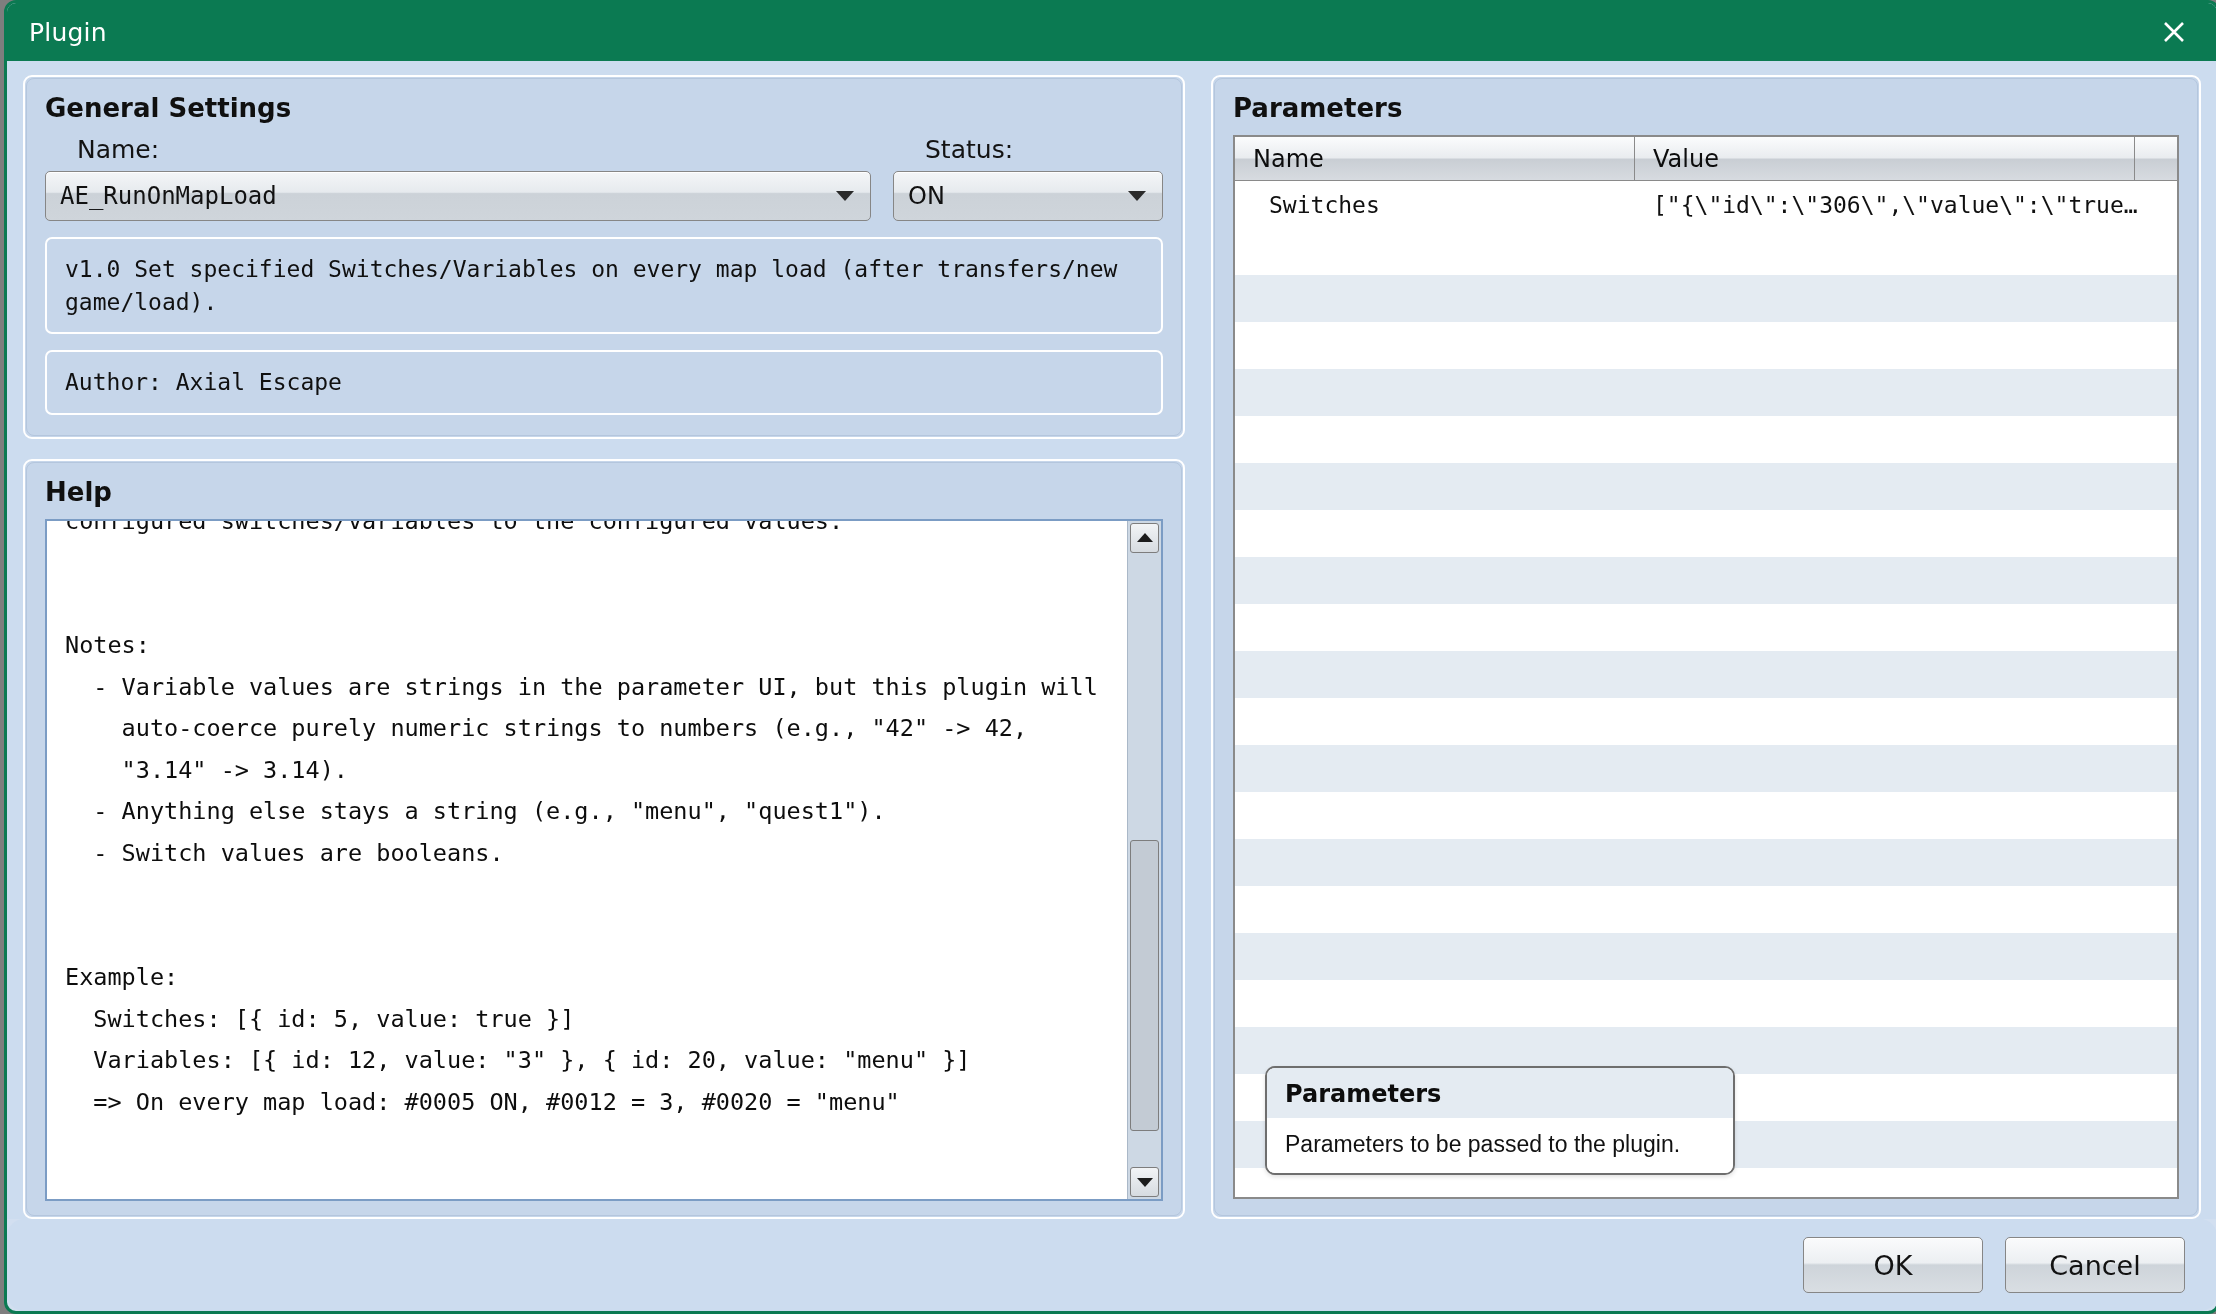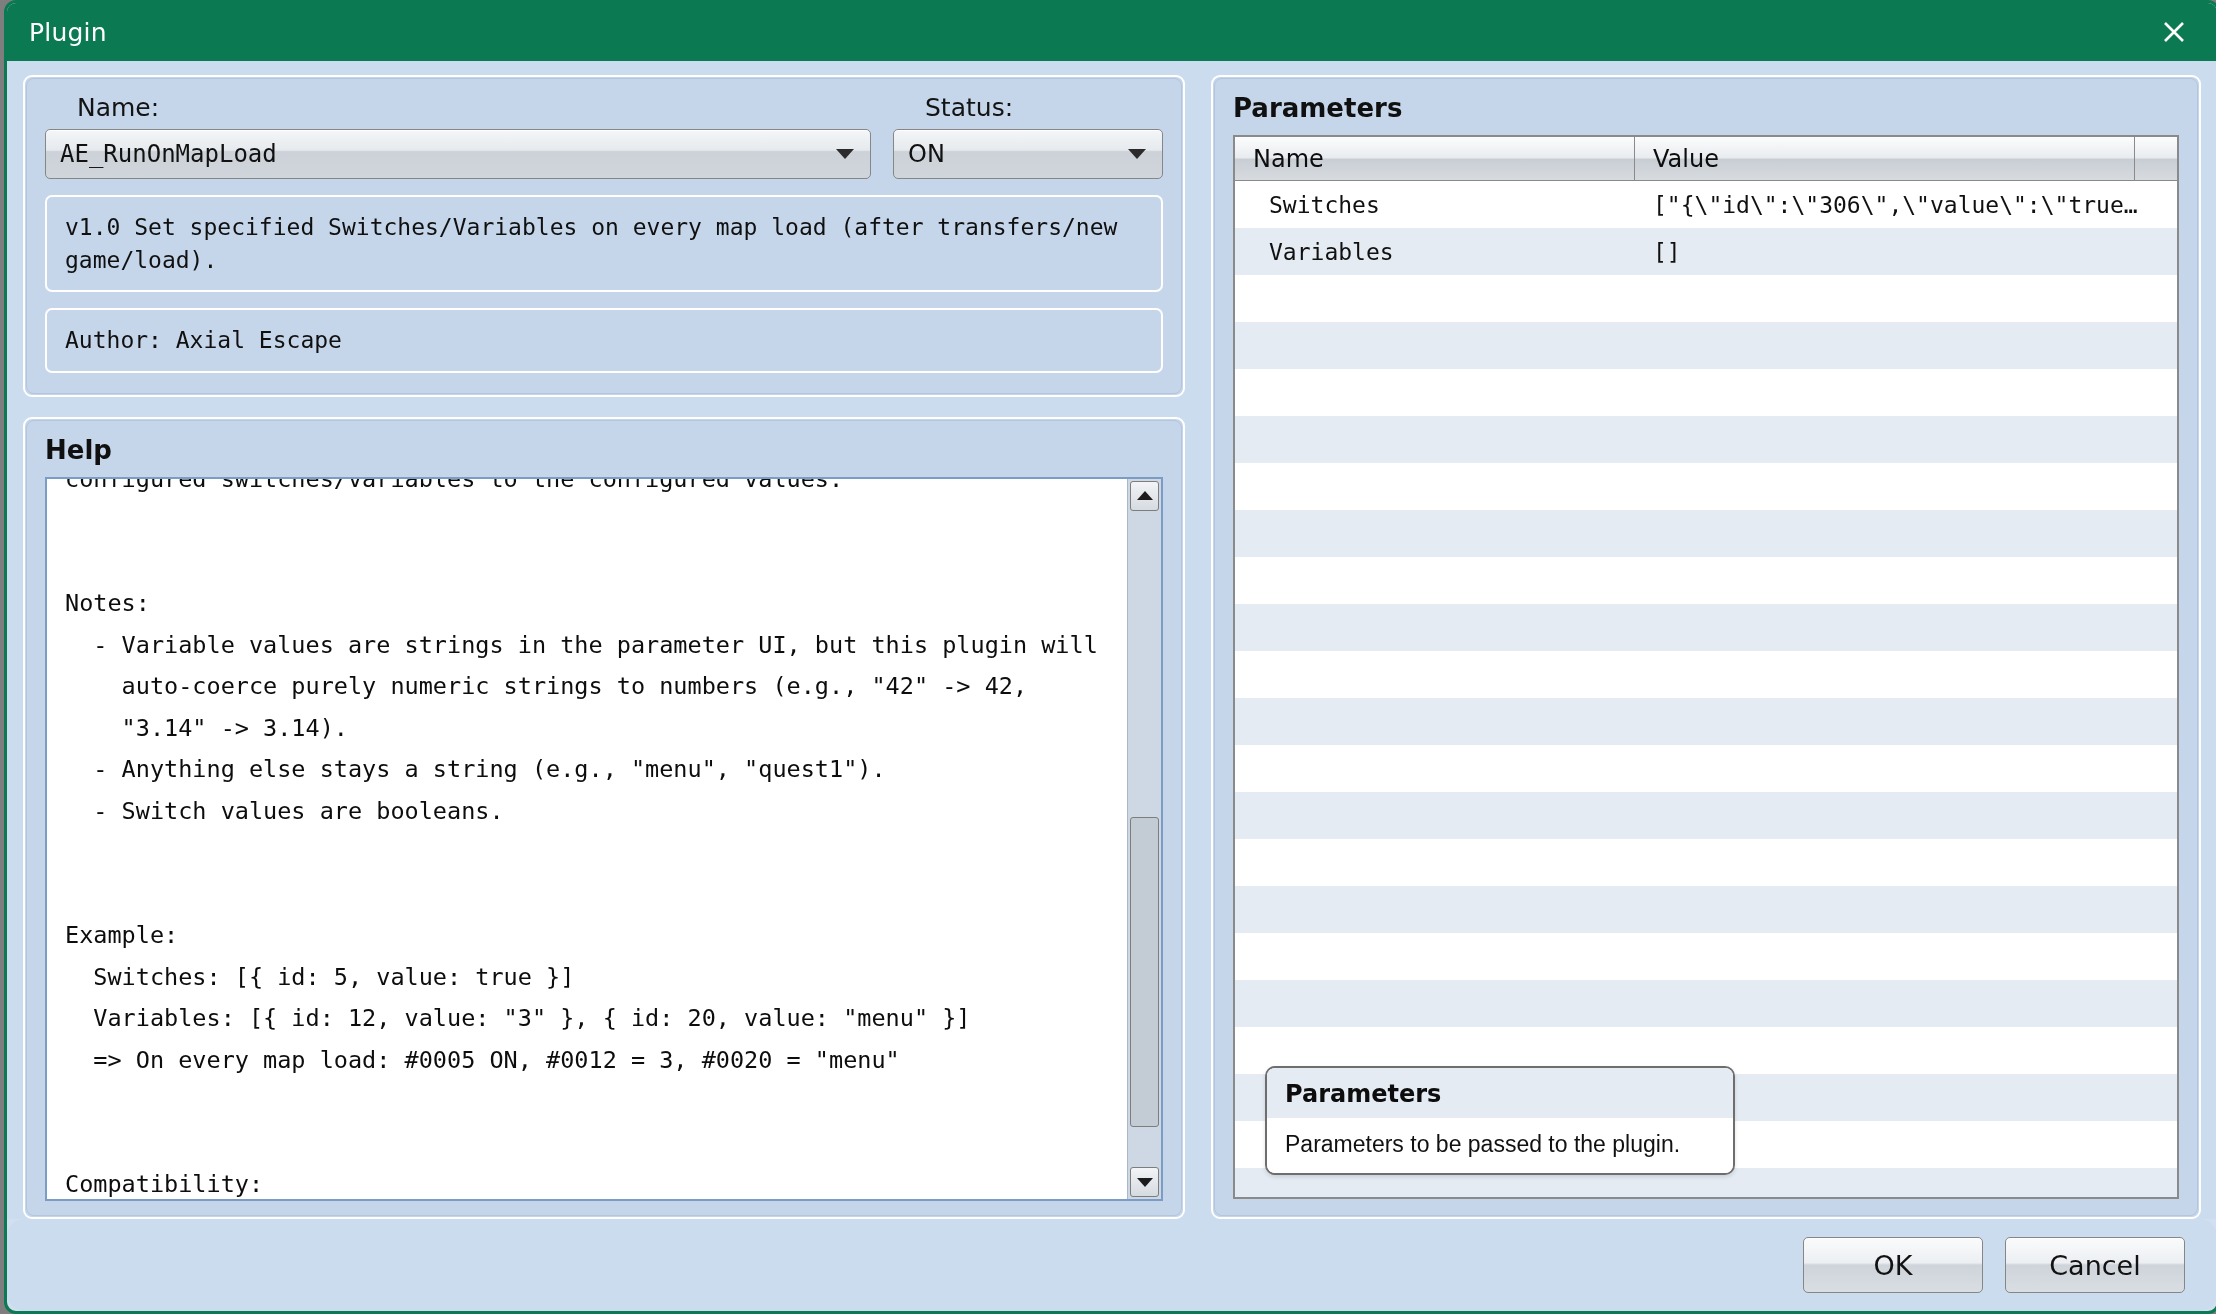--- a/index.html
+++ b/index.html
@@ -375,20 +375,21 @@
       </svg>
     </div>
   </div>
 
   <div class="dialog-body">
     <div class="columns">
 
       <div class="col-left">
 
         <div class="groupbox">
+          <div class="group-title">General Settings</div>
 
           <div class="gs-fields">
             <div class="field-name">
               <span class="field-label">Name:</span>
               <div class="combo">
                 <span class="combo-value">AE_RunOnMapLoad</span>
                 <span class="combo-arrow"></span>
               </div>
             </div>
 
@@ -452,24 +453,20 @@
             <div class="params-header">
               <div class="ph-cell ph-name">Name</div>
               <div class="ph-cell ph-value">Value</div>
               <div class="ph-cell ph-extra"></div>
             </div>
             <div class="params-rows" id="params-rows">
                 <div class="prow odd">
                   <div class="pc-name">Switches</div>
                   <div class="pc-value">["{\"id\":\"306\",\"value\":\"true…</div>
                 </div>
-                <div class="prow even">
-                  <div class="pc-name">Variables</div>
-                  <div class="pc-value">[]</div>
-                </div>
                 <div class="prow odd">
                   <div class="pc-name"></div>
                   <div class="pc-value"></div>
                 </div>
                 <div class="prow even">
                   <div class="pc-name"></div>
                   <div class="pc-value"></div>
                 </div>
                 <div class="prow odd">
                   <div class="pc-name"></div>

